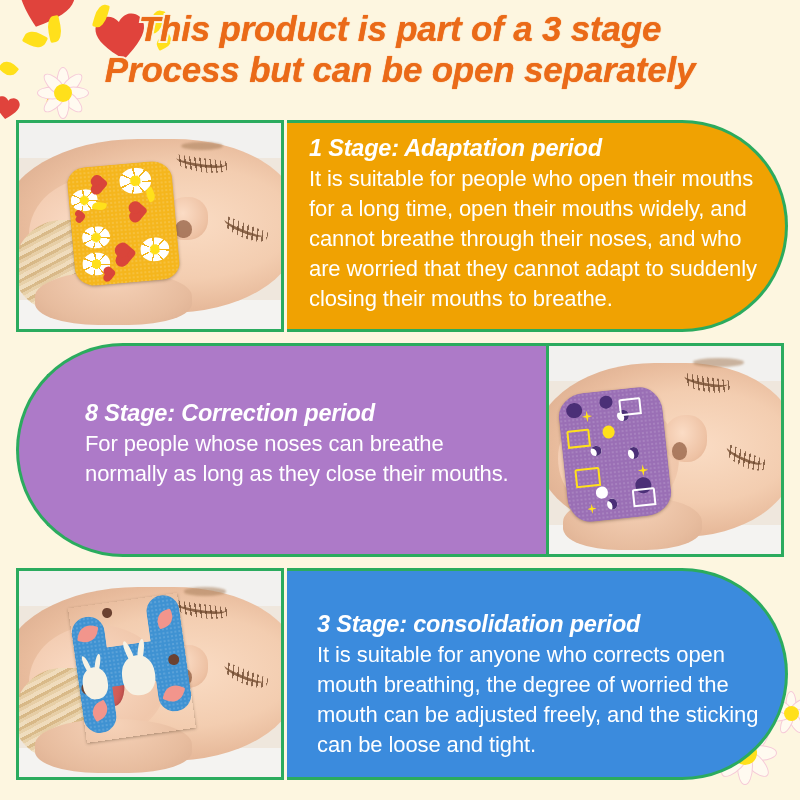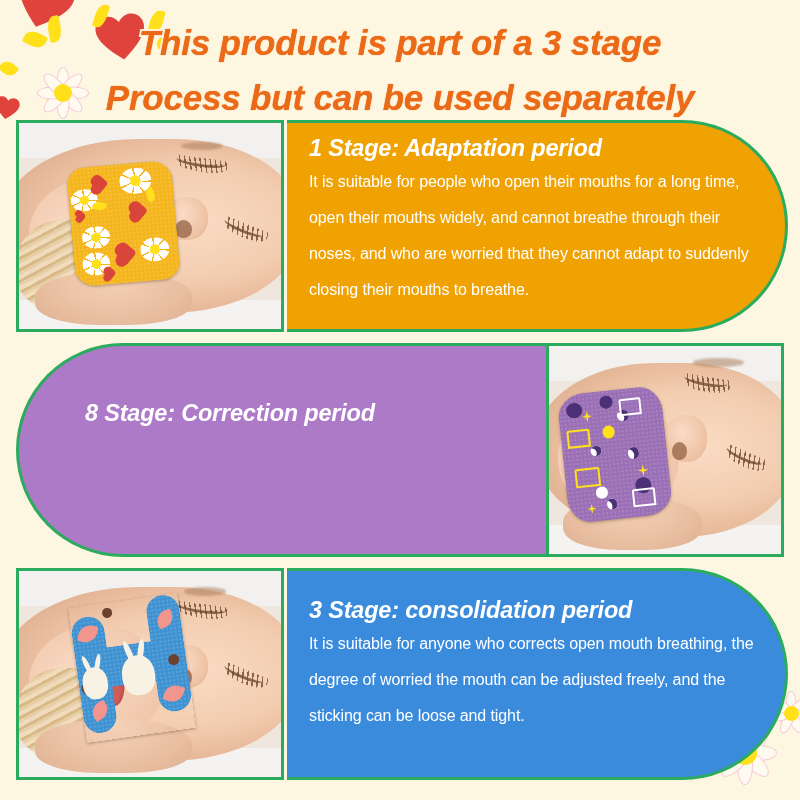--- a/index.html
+++ b/index.html
@@ -41,21 +41,21 @@
     text-align:center;
     font-size:35px; line-height:41px;
     font-weight:bold; font-style:italic;
     letter-spacing:-0.2px;
     color:#ea6a18;
     -webkit-text-stroke:4px #fdf6e0;
     paint-order:stroke fill;
     text-shadow:0 0 1px #ea6a18;
     z-index:5;
   }
-  .headline span{ display:block; white-space:nowrap;margin-top:14px; }
+  .headline span{ display:block; white-space:nowrap; }
 
   
   .row{ position:absolute; left:16px; right:16px; }
   #row1{ top:120px; height:212px; }
   #row2{ top:343px; height:214px; }
   #row3{ top:568px; height:212px; }
 
   .photo{
     position:absolute; top:0; height:100%;
     border:3px solid #2bab5e;
@@ -70,21 +70,21 @@
   }
   .panel .inner{
     padding:10px 26px 0 22px;
   }
   .p-title{
     font-size:23.5px; font-weight:bold; font-style:italic;
     line-height:31px; letter-spacing:-0.2px;
     white-space:nowrap;
   }
   .p-body{
-    font-size:16px; line-height:36px;
+    font-size:22px; line-height:30px;
     letter-spacing:-0.1px;
   }
 
   
   #r1photo{ left:0; width:268px; }
   #r1panel{
     left:271px; right:-4px; background:#f0a202;
     border-radius:0 106px 106px 0;
     border-left:none;
   }
@@ -99,21 +99,21 @@
   #r2panel .inner{ padding:52px 20px 0 66px; }
   #r2photo{ right:0; width:238px; }
 
   
   #r3photo{ left:0; width:268px; }
   #r3panel{
     left:271px; right:-4px; background:#3b8bdd;
     border-radius:0 106px 106px 0;
     border-left:none;
   }
-  #r3panel .inner{ padding-top:24px; }
+  #r3panel .inner{ padding-top:38px;margin-left:8px; }
 
   
   .scene{ position:absolute; inset:0; }
   .pillow-top{
     position:absolute; left:0; right:0; top:0; height:17%;
     background:#f2f1ef;
   }
   .pillow-bot{
     position:absolute; left:0; right:0; bottom:0; height:14%;
     background:#f4f3f1;
@@ -332,21 +332,21 @@
       <div class="pet" style="transform:translate(-50%,-100%) rotate(153deg);"></div>
       <div class="pet" style="transform:translate(-50%,-100%) rotate(204deg);"></div>
       <div class="pet" style="transform:translate(-50%,-100%) rotate(255deg);"></div>
       <div class="pet" style="transform:translate(-50%,-100%) rotate(306deg);"></div>
       <div class="core"></div>
     </div>
   </div>
 
   <div class="headline">
     <span>This product is part of a 3 stage</span>
-    <span>Process but can be used separately</span>
+    <span>Process but can be open separately</span>
   </div>
 
   <div class="row" id="row1">
 
     <div class="photo" id="r1photo">
       <div class="scene">
         <div class="pillow-top"></div>
         <div class="pillow-bot"></div>
         <div class="face"></div>
         <div class="cheek"></div>
@@ -384,20 +384,21 @@
         <div class="p-body">It is suitable for people who open their mouths for a long time, open their mouths widely, and cannot breathe through their noses, and who are worried that they cannot adapt to suddenly closing their mouths to breathe.</div>
       </div>
     </div>
   </div>
 
   <div class="row" id="row2">
 
     <div class="panel" id="r2panel">
       <div class="inner">
         <div class="p-title">8 Stage: Correction period</div>
+        <div class="p-body">For people whose noses can breathe normally as long as they close their mouths.</div>
       </div>
     </div>
 
     <div class="photo" id="r2photo">
       <div class="scene">
         <div class="pillow-top"></div>
         <div class="pillow-bot"></div>
         <div class="face"></div>
         <div class="cheek"></div>
         <div class="nose" style="left:49%;top:33%;width:19%;height:23%;"></div>

